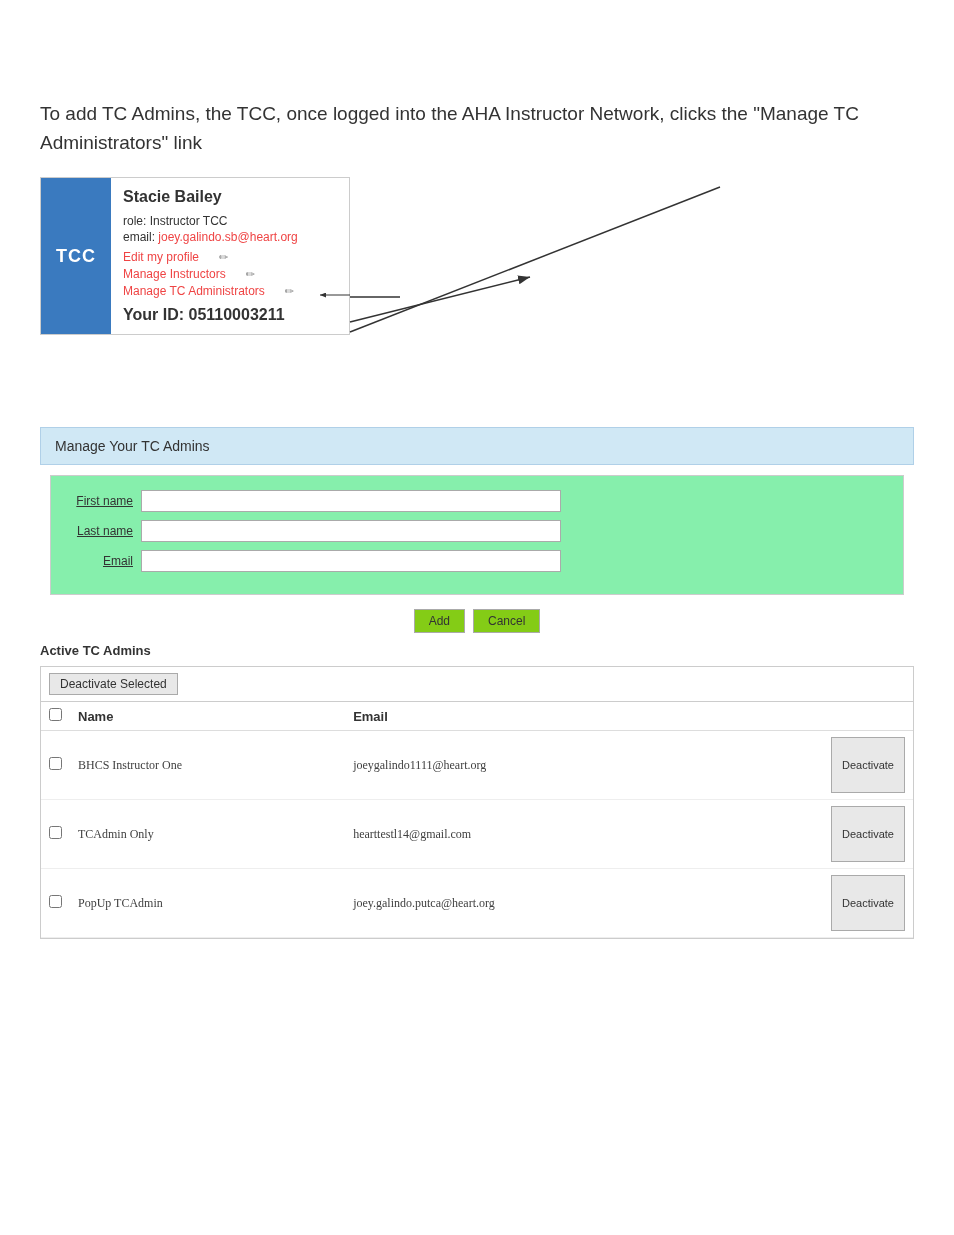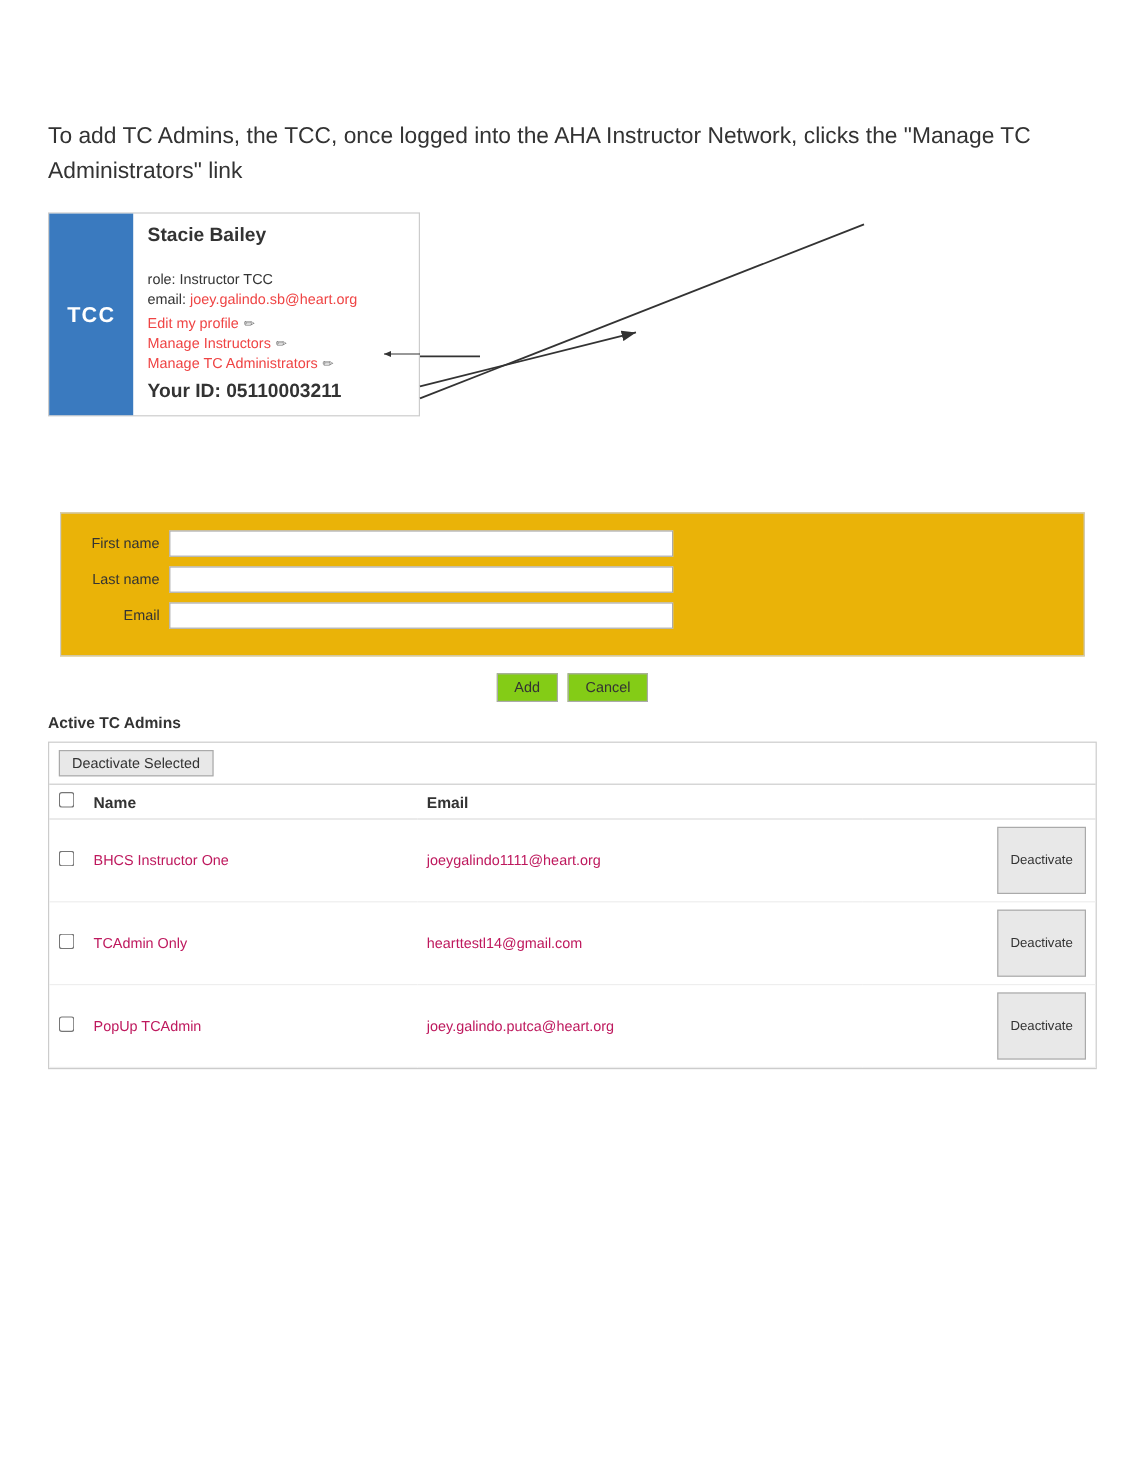--- a/index.html
+++ b/index.html
@@ -55,21 +55,21 @@
 
     .profile-card-right {
       padding: 10px 12px;
       flex: 1;
     }
 
     .profile-name {
       font-size: 16px;
       font-weight: bold;
       color: #333;
-      margin-bottom: 20px;
+      margin-bottom: 8px;
     }
 
     .profile-role {
       font-size: 12px;
       color: #333;
       margin-bottom: 2px;
     }
 
     .profile-email {
       font-size: 12px;
@@ -81,21 +81,21 @@
       color: #ef4444;
       text-decoration: none;
     }
 
     .profile-link {
       font-size: 12px;
       color: #1a6496;
       margin-bottom: 3px;
       display: flex;
       align-items: center;
-      gap: 4px;
+      gap: 20px;
     }
 
     .pencil-icon {
       font-size: 11px;
       color: #777;
     }
 
     .profile-id {
       margin-top: 8px;
       font-size: 16px;
@@ -122,23 +122,24 @@
       background: #d0e8f5;
       padding: 10px 14px;
       font-size: 14px;
       color: #333;
       font-weight: normal;
       border: 1px solid #b0d0e8;
     }
 
     .form-box {
       border: 1px solid #ccc;
-      background: #eab308;
+      background: #86efac;
       padding: 14px 20px;
       margin: 10px 10px;
+      text-decoration: underline;
     }
 
     .form-row {
       display: flex;
       align-items: center;
       margin-bottom: 8px;
     }
 
     .form-label {
       width: 70px;
@@ -215,22 +216,23 @@
     }
 
     .admins-table td {
       padding: 6px 8px;
       font-size: 12px;
       border-bottom: 1px solid #eee;
       vertical-align: middle;
     }
 
     .admins-table td a {
-      color: #be185d;
+      color: #404040;
       text-decoration: none;
+      font-family: Liberation Serif, serif;
     }
 
     .admins-table td.name-cell {
       color: #1a6496;
     }
 
     .deactivate-btn {
       padding: 21px 10px;
       font-size: 11px;
       border: 1px solid #aaa;
@@ -307,20 +309,21 @@
     <line x1="310" y1="118" x2="280" y2="118" stroke="#333" stroke-width="1" marker-end="url(#arrowhead2)"></line>
     <defs>
       <marker id="arrowhead2" markerWidth="6" markerHeight="5" refX="6" refY="2.5" orient="auto">
         <polygon points="0 0, 6 2.5, 0 5" fill="#333"></polygon>
       </marker>
     </defs>
   </svg>
 </div>
 
 <div class="manage-section">
+  <div class="manage-header">Manage Your TC Admins</div>
 
   <div class="form-box">
     <div class="form-row">
       <label class="form-label">First name</label>
       <input type="text" class="form-input" style="">
     </div>
     <div class="form-row">
       <label class="form-label">Last name</label>
       <input type="text" class="form-input" style="">
     </div>

